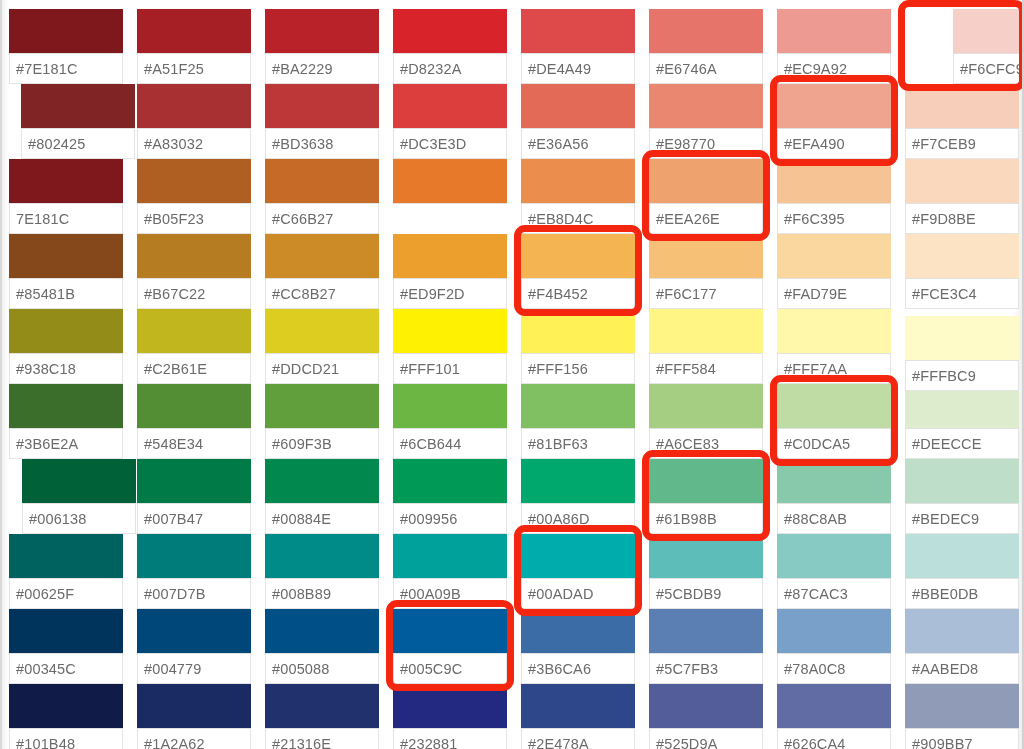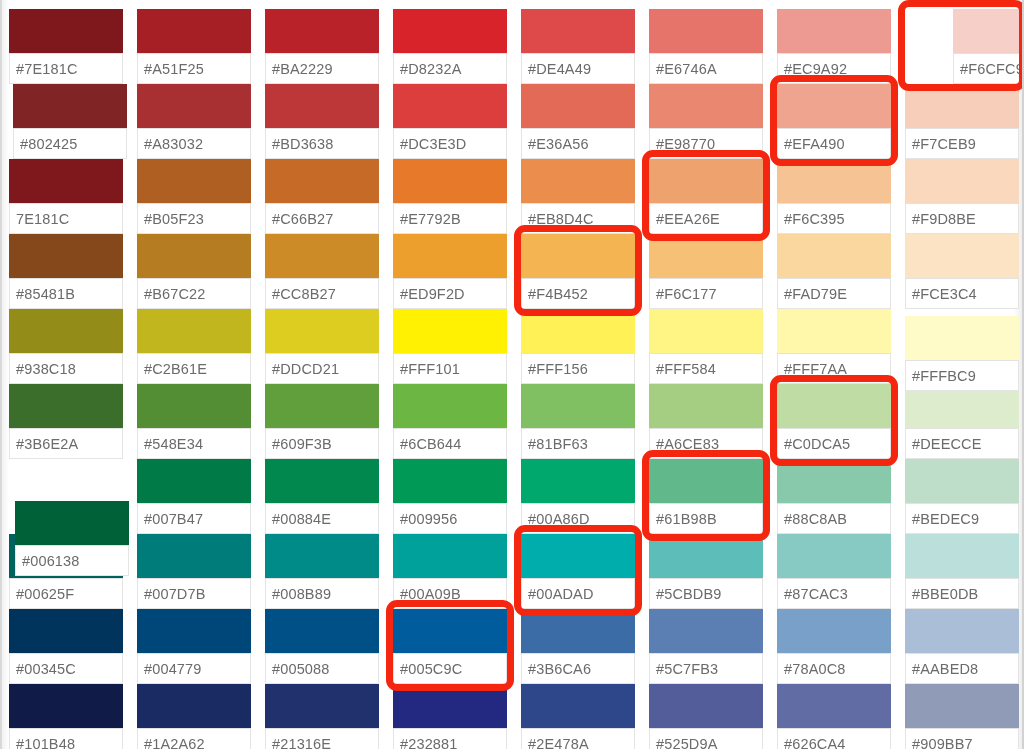--- a/index.html
+++ b/index.html
@@ -259,21 +259,21 @@
           </div>
         </div>
         <div class="cell" style="left: 896px; padding-left: 20px;">
           <div class="chip" title="Color Palette Hex Grid" style="background: rgb(187, 224, 219);"></div>
           <div class="label-box">
             <span class="label-text">#BBE0DB</span>
           </div>
         </div>
       </div>
       <div class="swatch-row" style="top: 459px;">
-        <div class="cell" style="left: 6px; margin-top: 42px;">
+        <div class="cell" style="left: 13px;">
           <div class="chip" title="Color Palette Hex Grid" style="background: rgb(0, 97, 56);"></div>
           <div class="label-box">
             <span class="label-text">#006138</span>
           </div>
         </div>
         <div class="cell" style="left: 128px;">
           <div class="chip" title="Color Palette Hex Grid" style="background: rgb(0, 123, 71);"></div>
           <div class="label-box">
             <span class="label-text">#007B47</span>
           </div>
@@ -479,23 +479,20 @@
           </div>
         </div>
         <div class="cell" style="left: 256px;">
           <div class="chip" title="Color Palette Hex Grid" style="background: rgb(198, 107, 39);"></div>
           <div class="label-box">
             <span class="label-text">#C66B27</span>
           </div>
         </div>
         <div class="cell" style="left: 384px;">
           <div class="chip" title="Color Palette Hex Grid" style="background: rgb(231, 121, 43);"></div>
-          <div class="label-box">
-            <span class="label-text">#E7792B</span>
-          </div>
         </div>
         <div class="cell" style="left: 512px;">
           <div class="chip" title="Color Palette Hex Grid" style="background: rgb(235, 141, 76);"></div>
           <div class="label-box">
             <span class="label-text">#EB8D4C</span>
           </div>
         </div>
         <div class="cell" style="left: 640px;">
           <div class="chip" title="Color Palette Hex Grid" style="background: rgb(238, 162, 110);"></div>
           <div class="label-box">
@@ -509,21 +506,21 @@
           </div>
         </div>
         <div class="cell" style="left: 896px;">
           <div class="chip" title="Color Palette Hex Grid" style="background: rgb(249, 216, 190);"></div>
           <div class="label-box">
             <span class="label-text">#F9D8BE</span>
           </div>
         </div>
       </div>
       <div class="swatch-row" style="top: 84px;">
-        <div class="cell" style="left: 4px;">
+        <div class="cell" style="left: 12px;">
           <div class="chip" title="Color Palette Hex Grid" style="background: rgb(128, 36, 37);"></div>
           <div class="label-box">
             <span class="label-text">#802425</span>
           </div>
         </div>
         <div class="cell" style="left: 128px; border-radius: 27px;">
           <div class="chip" title="Color Palette Hex Grid" style="background: rgb(168, 48, 50);"></div>
           <div class="label-box">
             <span class="label-text">#A83032</span>
           </div>

